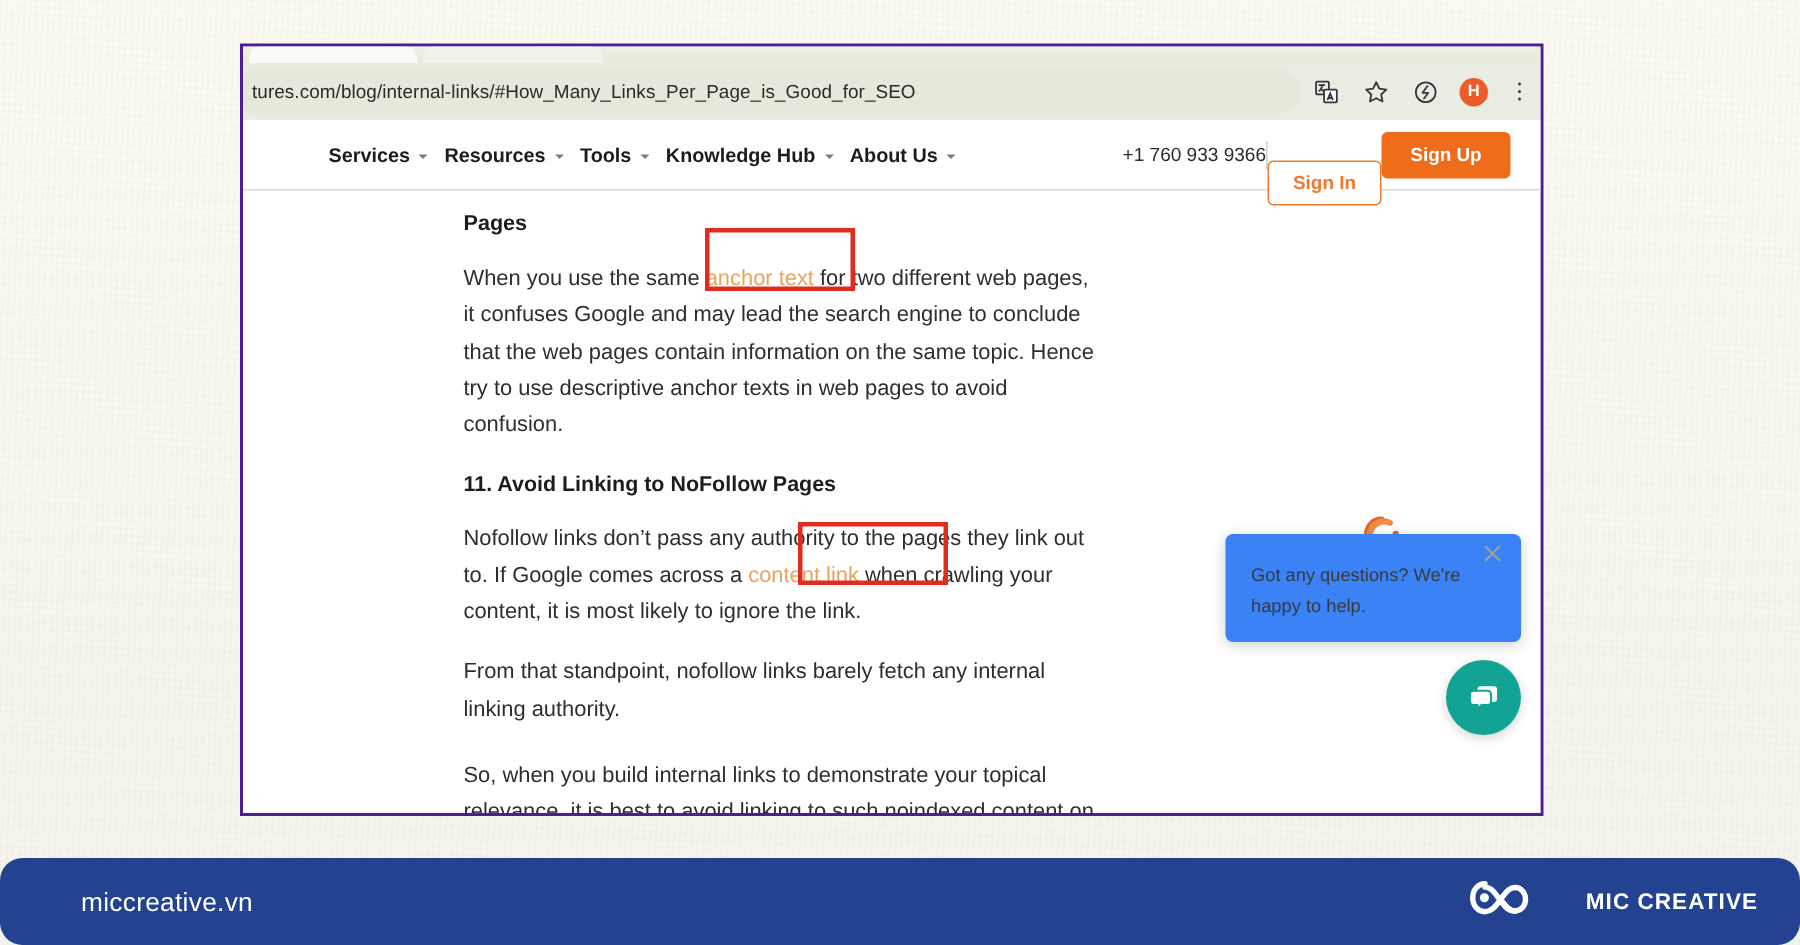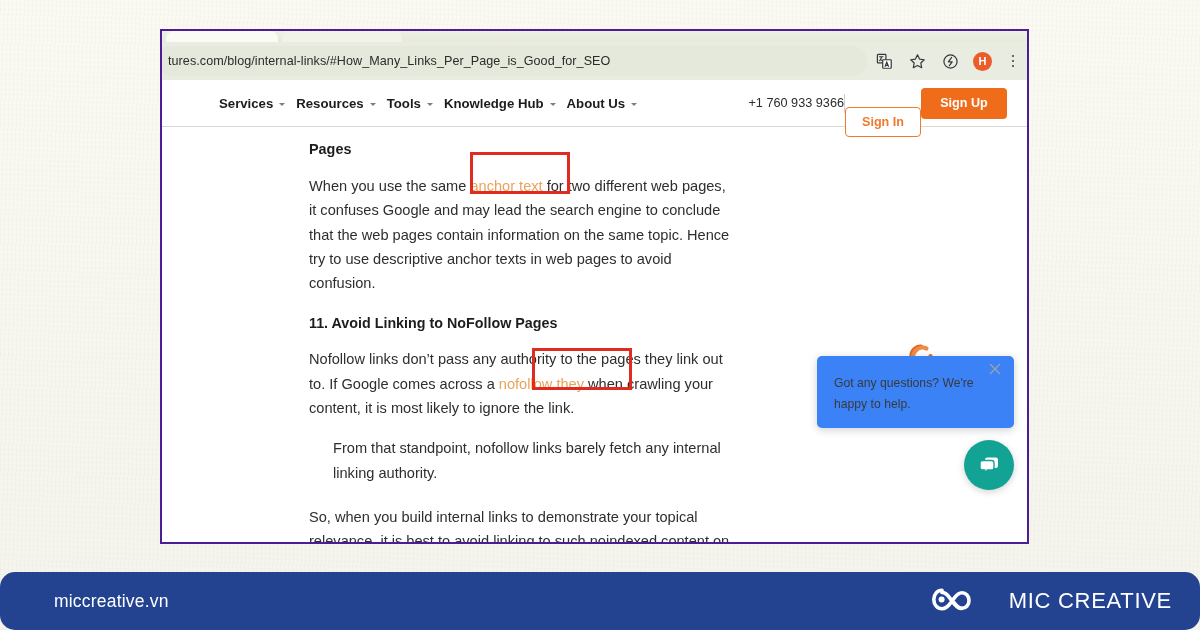--- a/index.html
+++ b/index.html
@@ -243,21 +243,21 @@
     color: #1d1d1d;
     margin: 20px 0 16px 0;
   }
   .para {
     font-size: 14.6px;
     line-height: 24.3px;
     color: #2e2e2e;
     margin-bottom: 16px;
     max-width: 428px;
   }
-  .para.tight { margin-bottom: 20px; margin-left: 24px; }
+  .para.tight { margin-bottom: 20px; }
   .alink {
     color: #e8a45c;
   }
 
   .redbox {
     position: absolute;
     border: 3px solid #e02b20;
     background: transparent;
   }
   .redbox.one {
@@ -334,22 +334,22 @@
     letter-spacing: 0.2px;
   }
   .brand-right {
     margin-left: auto;
     display: flex;
     align-items: center;
     gap: 13px;
   }
   .brand-name {
     color: #fff;
-    font-size: 22px;
-    font-weight: normal;
+    font-size: 15px;
+    font-weight: bold;
     letter-spacing: 0.7px;
     margin-left: 20px;
   }
 </style>
 </head>
 <body>
 
 <div class="canvas-texture"></div>
 
 <div class="browser-window">
@@ -431,21 +431,21 @@
       </div>
     </div>
 
     <div class="article">
       <div class="h-sub">Pages</div>
 
       <p class="para"><span>When you use the same </span><span class="alink">anchor text</span><span> for two different web pages, it confuses Google and may lead the search engine to conclude that the web pages contain information on the same topic. Hence try to use descriptive anchor texts in web pages to avoid confusion.</span></p>
 
       <div class="h-num">11. Avoid Linking to NoFollow Pages</div>
 
-      <p class="para"><span>Nofollow links don’t pass any authority to the pages they link out to. If Google comes across a </span><span class="alink">nofollow they</span><span> when crawling your content, it is most likely to ignore the link.</span></p>
+      <p class="para"><span>Nofollow links don’t pass any authority to the pages they link out to. If Google comes across a </span><span class="alink">content link</span><span> when crawling your content, it is most likely to ignore the link.</span></p>
 
       <p class="para tight">From that standpoint, nofollow links barely fetch any internal linking authority.</p>
 
       <p class="para">So, when you build internal links to demonstrate your topical relevance, it is best to avoid linking to such noindexed content on your website.</p>
 
       <div class="redbox one"></div>
       <div class="redbox two"></div>
     </div>
 
     <div class="chat-spinner">

